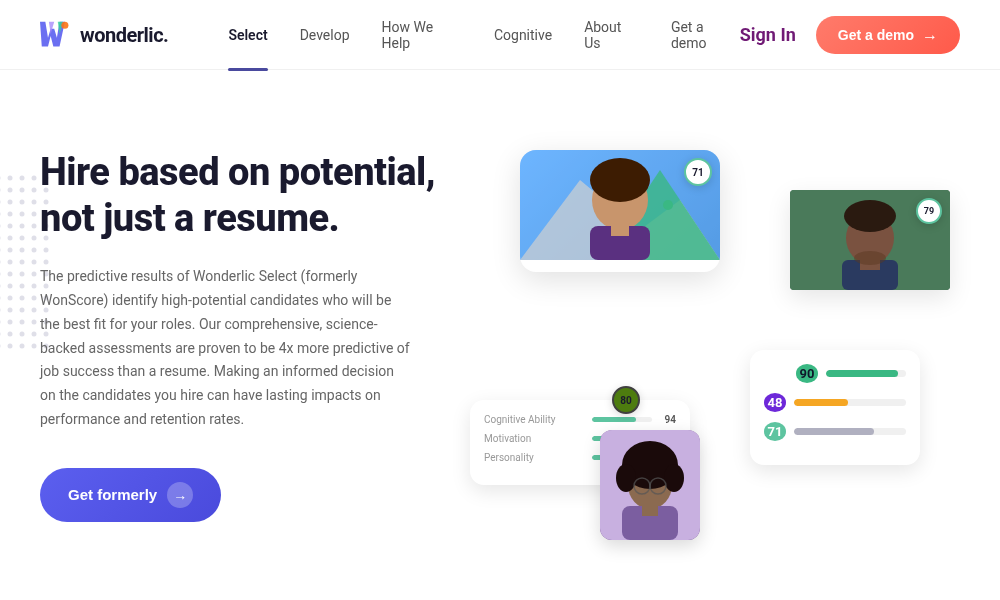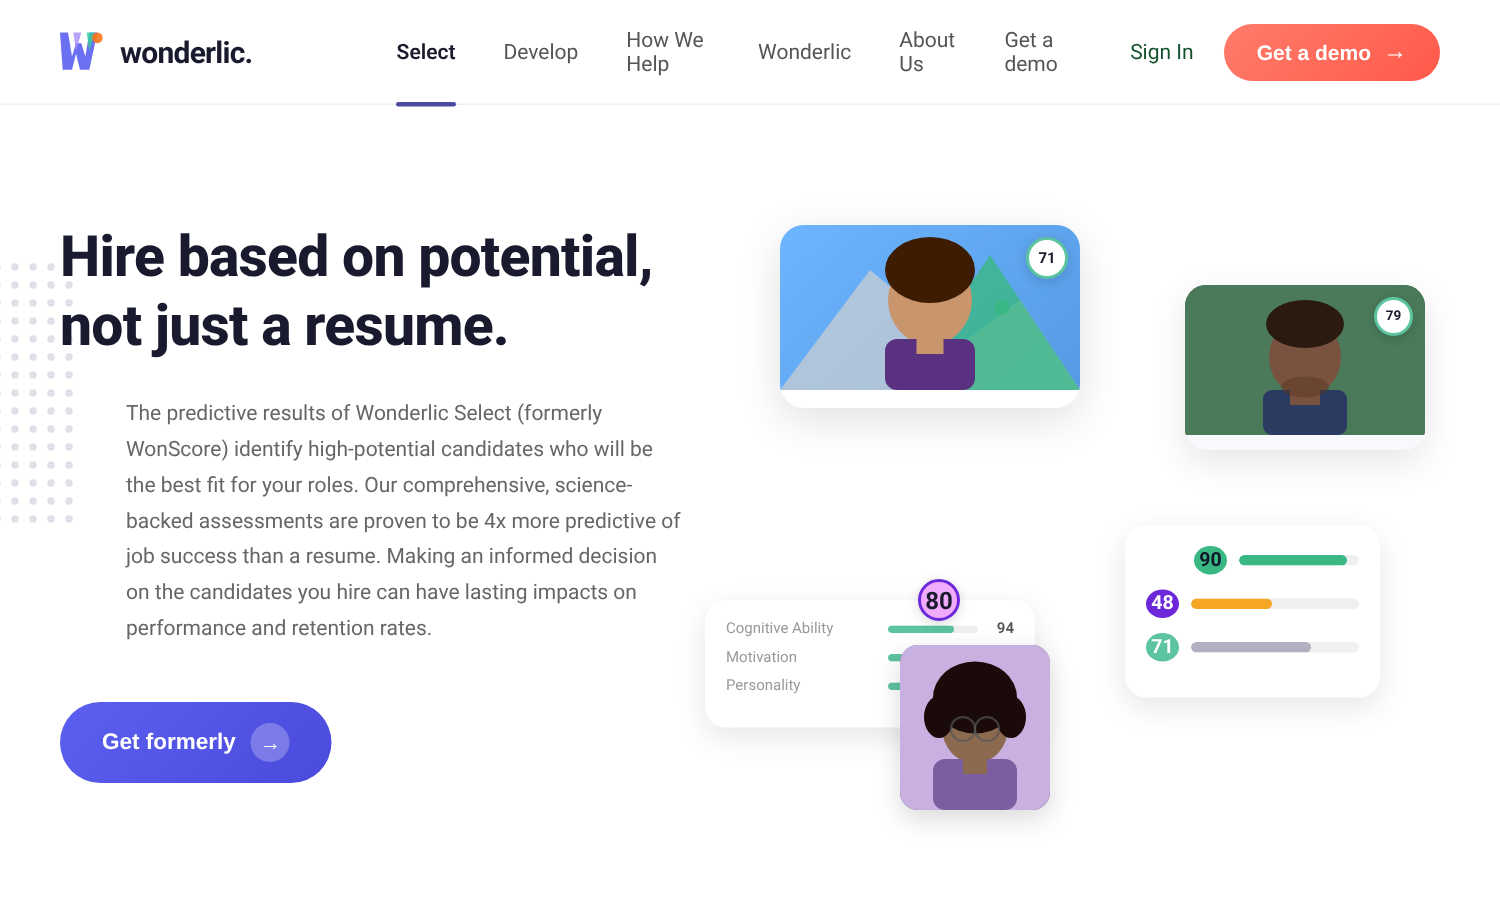--- a/index.html
+++ b/index.html
@@ -15,21 +15,20 @@
     
     nav {
       display: flex;
       align-items: center;
       padding: 0 40px;
       height: 70px;
       border-bottom: 1px solid #f0f0f0;
       position: relative;
       z-index: 10;
       background: #fff;
-      gap: 36px;
     }
     .logo {
       display: flex;
       align-items: center;
       gap: 8px;
       margin-right: 60px;
     }
     .logo-icon {
       width: 32px;
       height: 28px;
@@ -67,23 +66,23 @@
       height: 3px;
       background: #4a4a9e;
       border-radius: 2px;
     }
     .nav-right {
       display: flex;
       align-items: center;
       gap: 20px;
     }
     .sign-in {
-      font-size: 14px;
-      color: #14532d;
-      font-weight: 400;
+      font-size: 18px;
+      color: #701a75;
+      font-weight: 700;
       cursor: pointer;
     }
     .get-demo-btn {
       background: linear-gradient(135deg, #ff7b6b, #ff5a4a);
       color: #fff;
       border: none;
       padding: 10px 22px;
       border-radius: 25px;
       font-size: 14px;
       font-weight: 600;
@@ -119,21 +118,20 @@
       line-height: 1.2;
       margin-bottom: 24px;
       letter-spacing: -0.5px;
     }
     .hero-desc {
       font-size: 14px;
       color: #666;
       line-height: 1.7;
       margin-bottom: 36px;
       max-width: 370px;
-      margin-left: 44px;
     }
     .get-started-btn {
       background: linear-gradient(135deg, #5b5fef, #4a4adc);
       color: #fff;
       border: none;
       padding: 14px 28px;
       border-radius: 30px;
       font-size: 15px;
       font-weight: 600;
       cursor: pointer;
@@ -199,24 +197,23 @@
       border: 2px solid #5dc4a0;
     }
 
     
     .card-2 {
       position: absolute;
       top: 60px;
       right: 10px;
       width: 160px;
       background: #f8f9ff;
-      border-radius: 14px;
+      border-radius: 4px;
       box-shadow: 0 8px 24px rgba(0,0,0,0.1);
       overflow: hidden;
-      padding-bottom: 10px;
     }
     .card-2-img {
       width: 100%;
       height: 100px;
       background: linear-gradient(135deg, #4a7a5a, #3a6a4a);
       position: relative;
     }
     .score-badge-79 {
       position: absolute;
       top: 8px;
@@ -314,30 +311,30 @@
     .assess-bar-fill {
       height: 100%;
       border-radius: 3px;
     }
     .score-badge-80 {
       position: absolute;
       top: -14px;
       right: 50px;
       width: 28px;
       height: 28px;
-      background: #f0abfc;
+      background: #4d7c0f;
       border-radius: 50%;
       display: flex;
       align-items: center;
       justify-content: center;
-      font-size: 16px;
+      font-size: 10px;
       font-weight: 700;
       color: #1a1a2e;
       box-shadow: 0 2px 8px rgba(0,0,0,0.15);
-      border: 2px solid #6d28d9;
+      border: 2px solid #404040;
     }
 
     
     .avatar-woman2 {
       position: absolute;
       top: 300px;
       left: 140px;
       width: 100px;
       height: 110px;
       background: linear-gradient(180deg, #8b6ea0, #5a3a7a);
@@ -365,21 +362,21 @@
       <polygon points="20,0 26,0 22,14" fill="#34d399" opacity="0.8"></polygon>
       <circle cx="28" cy="4" r="4" fill="#f97316" opacity="0.9"></circle>
     </svg>
     <span class="logo-text">wonderlic.</span>
   </div>
 
   <div class="nav-links">
     <a class="nav-link active">Select</a>
     <a class="nav-link">Develop</a>
     <a class="nav-link">How We Help</a>
-    <a class="nav-link">Wonderlic</a>
+    <a class="nav-link">Cognitive</a>
     <a class="nav-link">About Us</a>
     <a class="nav-link">Get a demo</a>
   </div>
 
   <div class="nav-right">
     <span class="sign-in">Sign In</span>
     <button class="get-demo-btn">
       <span>Get a demo</span>
       <span class="arrow">→</span>
     </button>

